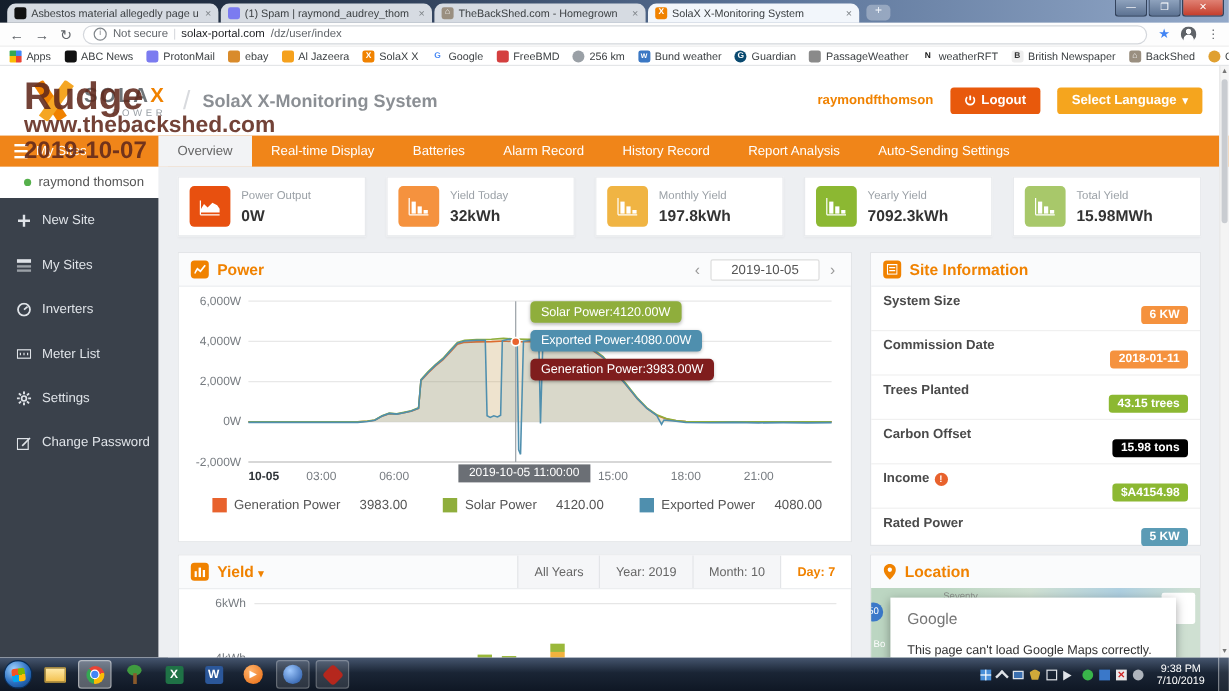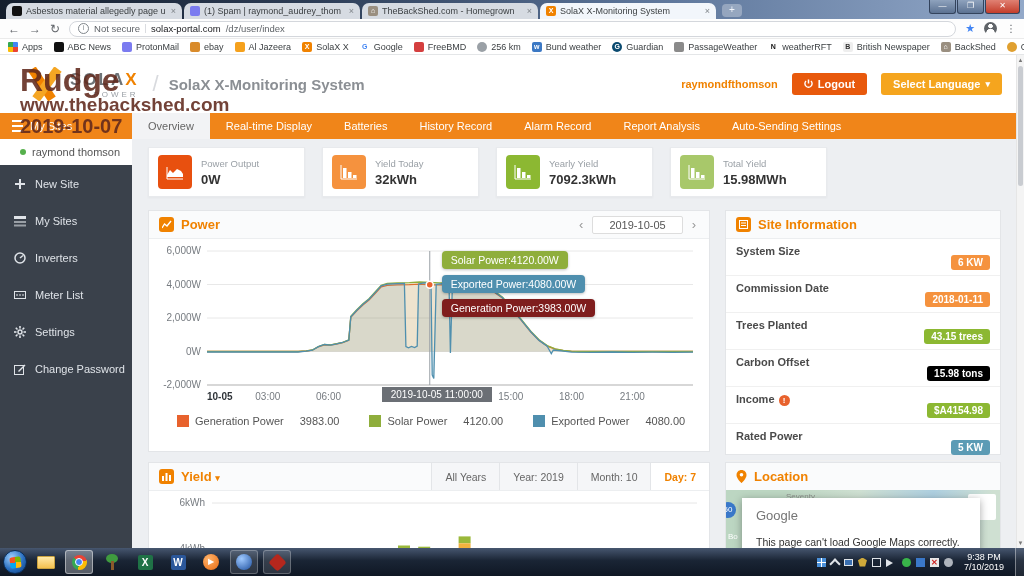--- a/index.html
+++ b/index.html
@@ -306,22 +306,22 @@
 
   <div class="navbar">
     <div class="side-head">
       <span class="hamburger"></span>
       <span>My Sites</span>
     </div>
     <div id="navtabs" style="display:flex;">
         <div class="navtab active">Overview</div>
         <div class="navtab">Real-time Display</div>
         <div class="navtab">Batteries</div>
+        <div class="navtab">Alarm Record</div>
         <div class="navtab">History Record</div>
-        <div class="navtab">Alarm Record</div>
         <div class="navtab">Report Analysis</div>
         <div class="navtab">Auto-Sending Settings</div>
       </div>
   </div>
 
   <div class="sidebar">
     <div class="side-user">
       <span class="gdot"></span>
       <span>raymond thomson</span>
     </div>
@@ -403,20 +403,35 @@
               <path d="M2 16V2" stroke="#fff"></path>
               <path d="M2 16h16" stroke="#fff"></path>
               <rect x="4" y="5" width="3.5" height="10" fill="#fff"></rect>
               <rect x="9" y="9" width="3.5" height="6" fill="#fff"></rect>
               <rect x="14" y="12" width="3.5" height="3" fill="#fff"></rect>
             </svg>
           </span>
           <div>
             <div class="card-label">Yield Today</div>
             <div class="card-value">32kWh</div>
+          </div>
+        </div>
+        <div class="card">
+          <span class="card-icon" style="background: rgb(240, 180, 67);">
+            <svg width="20" height="18">
+              <path d="M2 16V2" stroke="#fff"></path>
+              <path d="M2 16h16" stroke="#fff"></path>
+              <rect x="4" y="5" width="3.5" height="10" fill="#fff"></rect>
+              <rect x="9" y="9" width="3.5" height="6" fill="#fff"></rect>
+              <rect x="14" y="12" width="3.5" height="3" fill="#fff"></rect>
+            </svg>
+          </span>
+          <div>
+            <div class="card-label">Monthly Yield</div>
+            <div class="card-value">197.8kWh</div>
           </div>
         </div>
         <div class="card">
           <span class="card-icon" style="background: rgb(140, 184, 50);">
             <svg width="20" height="18">
               <path d="M2 16V2" stroke="#fff"></path>
               <path d="M2 16h16" stroke="#fff"></path>
               <rect x="4" y="5" width="3.5" height="10" fill="#fff"></rect>
               <rect x="9" y="9" width="3.5" height="6" fill="#fff"></rect>
               <rect x="14" y="12" width="3.5" height="3" fill="#fff"></rect>

